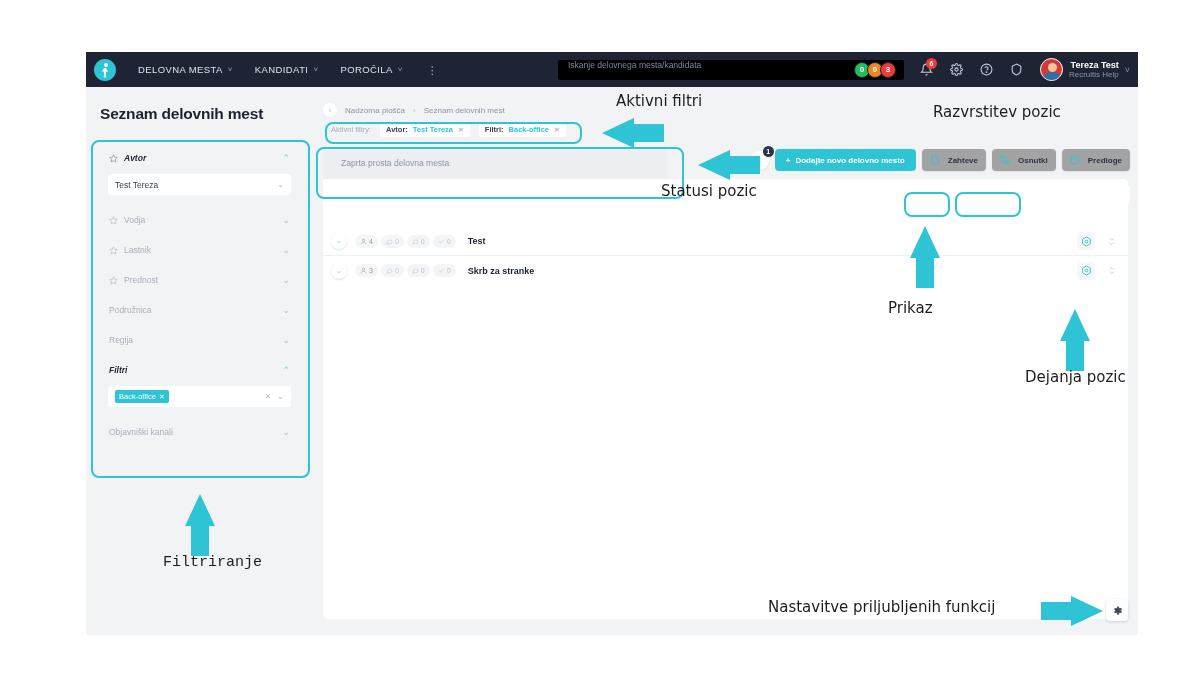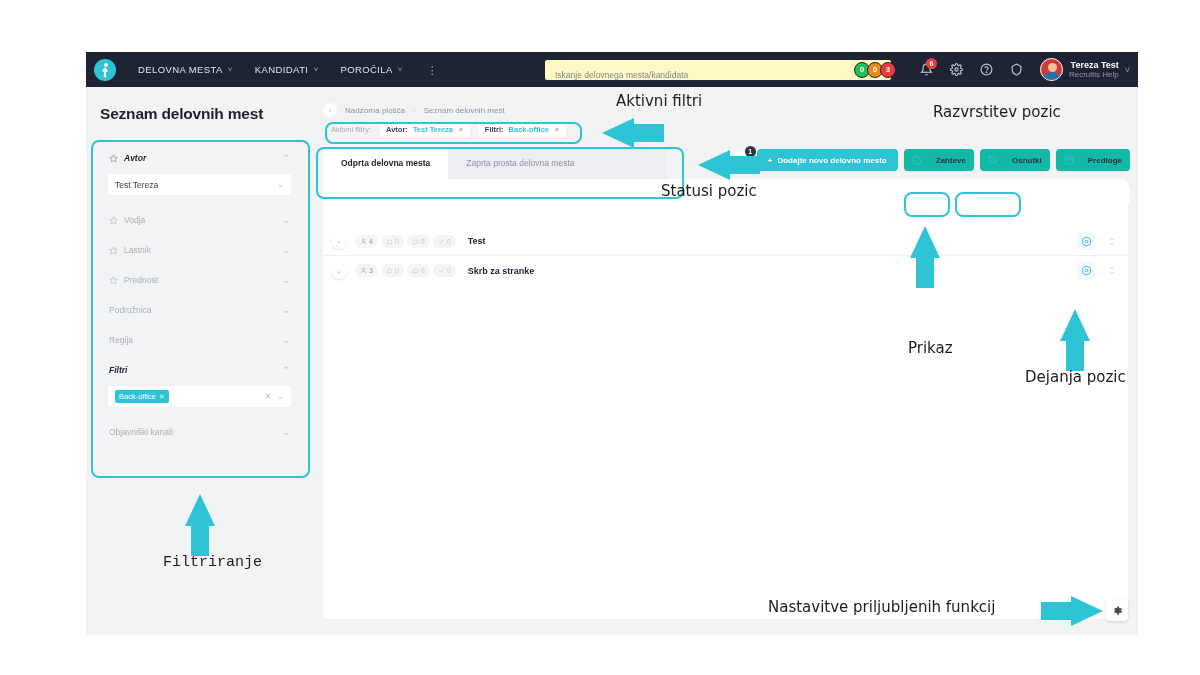--- a/index.html
+++ b/index.html
@@ -16,21 +16,21 @@
 
   
   .topnav { position: absolute; left: 0; top: 0; width: 1052px; height: 35px; background: #1e2433; display: flex; align-items: center; }
   .logo { width: 22px; height: 22px; border-radius: 50%; background: #2ec4d6; margin-left: 8px; position: relative; flex: none; }
   .logo::before { content: ""; position: absolute; left: 9.5px; top: 4px; width: 4px; height: 4px; border-radius: 50%; background: #fff; }
   .logo::after { content: ""; position: absolute; left: 8px; top: 9px; width: 6px; height: 10px; background: #fff;
     clip-path: polygon(40% 0, 60% 0, 100% 38%, 78% 45%, 66% 36%, 70% 100%, 52% 100%, 50% 62%, 46% 100%, 30% 100%, 34% 36%, 22% 45%, 0 38%); }
   .navitem { color: #dfe3ea; font-size: 9.5px; letter-spacing: .4px; margin-left: 22px; display: flex; align-items: center; gap: 5px; white-space: nowrap; }
   .navitem .cv { font-size: 8px; color: #9aa3b2; }
   .dots { margin-left: 24px; color: #b9c0cc; font-size: 11px; letter-spacing: 0; line-height: 6px; width: 10px; text-align: center; }
-  .searchbox { position: absolute; left: 459px; top: 8px; width: 346px; height: 20px; background: #fef9c3; border-radius: 2px; display: flex; align-items: flex-end; padding-left: 10px; }
+  .searchbox { position: absolute; left: 472px; top: 8px; width: 346px; height: 20px; background: #000000; border-radius: 2px; display: flex; align-items: flex-start; padding-left: 10px; }
   .searchbox span { color: #7d8697; font-size: 8.5px; }
 
   .navright { position: absolute; right: 8px; top: 0; height: 35px; display: flex; align-items: center; gap: 0; }
   .pillgrp { display: flex; align-items: center; margin-right: 16px; }
   .pillgrp .dot { width: 16px; height: 16px; border-radius: 50%; color: #fff; font-size: 8px; display: flex; align-items: center; justify-content: center; font-weight: bold; margin-left: -3px; border: 1.5px solid #1e2433; }
   .pillgrp .dot:first-child { margin-left: 0; }
   .ic { width: 30px; height: 35px; display: flex; align-items: center; justify-content: center; position: relative; }
   .ic svg { width: 13px; height: 13px; }
   .badge { position: absolute; top: 6px; right: 5px; width: 11px; height: 11px; background: #ec3b3b; border-radius: 50%; color: #fff; font-size: 7px; display: flex; align-items: center; justify-content: center; font-weight: bold; }
   .avatar { width: 23px; height: 23px; border-radius: 50%; background: #cf3b3b; margin-left: 8px; border: 1.5px solid #fff; position: relative; overflow: hidden; flex: none; }
@@ -71,21 +71,21 @@
   .af-pill .v { color: #2ec4d6; font-weight: bold; }
   .af-pill .x { color: #9aa2ae; font-size: 7px; }
 
   .tabsbar { position: absolute; left: 10px; top: 60px; width: 344px; height: 32px; background: #eceef1; border-radius: 5px 5px 0 0; display: flex; align-items: flex-end; }
   .tab { height: 32px; display: flex; align-items: center; justify-content: center; font-size: 8.5px; padding: 0 18px; color: #8d95a2; }
   .tab.active { background: #fff; color: #1b2230; font-weight: bold; border-radius: 5px 5px 0 0; }
 
   .panel { position: absolute; left: 10px; top: 92px; width: 805px; height: 440px; background: #fff; border-radius: 0 5px 5px 5px; }
 
   .actionsrow { position: absolute; right: 8px; top: 60px; height: 26px; display: flex; align-items: center; gap: 6px; }
-  .chipbtn { height: 22px; background: #14b8a6; border-radius: 4px; display: flex; align-items: center; gap: 14px; padding: 0 8px; font-size: 8px; color: #2c3443; font-weight: bold; box-shadow: 0 1px 2px rgba(20,30,50,.08); }
+  .chipbtn { height: 22px; background: #a3a3a3; border-radius: 4px; display: flex; align-items: center; gap: 8px; padding: 0 8px; font-size: 8px; color: #2c3443; font-weight: bold; box-shadow: 0 1px 2px rgba(20,30,50,.08); }
   .chipbtn svg { width: 10px; height: 10px; }
   .primarybtn { height: 22px; background: #2ec4d6; border-radius: 4px; color: #fff; font-size: 8px; font-weight: bold; display: flex; align-items: center; gap: 5px; padding: 0 11px; }
   .circlebtn { width: 19px; height: 19px; border-radius: 50%; background: #fff; display: flex; align-items: center; justify-content: center; color: #6fd3e0; font-size: 8px; position: relative; box-shadow: 0 1px 2px rgba(20,30,50,.1); }
   .cbadge { position: absolute; top: -5px; right: -5px; width: 11px; height: 11px; border-radius: 50%; background: #2c3443; color: #fff; font-size: 7px; display: flex; align-items: center; justify-content: center; font-weight: bold; }
 
   .toolsrow { position: absolute; right: 8px; top: 97px; height: 22px; display: flex; align-items: center; gap: 7px; }
   .segbox { height: 20px; background: #fff; border-radius: 4px; display: flex; align-items: center; padding: 2px; gap: 2px; }
   .segitem { height: 16px; min-width: 18px; border-radius: 3px; display: flex; align-items: center; justify-content: center; font-size: 7.5px; color: #aeb5c0; padding: 0 5px; }
   .segitem.on { background: #fff; color: #2ec4d6; font-weight: bold; box-shadow: 0 1px 2px rgba(20,30,50,.14); }
   .segitem.on.icon { box-shadow: 0 1px 2px rgba(20,30,50,.14); }
@@ -291,21 +291,20 @@
           <span class="x">✕</span>
         </span>
         <span class="af-pill">
           <span class="k">Filtri:</span>
           <span class="v">Back-office</span>
           <span class="x">✕</span>
         </span>
       </div>
 
       <div class="tabsbar">
-        <div class="tab active">Odprta delovna mesta</div>
         <div class="tab">Zaprta prosta delovna mesta</div>
       </div>
 
       <div class="actionsrow">
         <div class="circlebtn">
           ⌄<span class="cbadge">1</span>
         </div>
         <div class="primarybtn">
           <span>+</span>
           <span>Dodajte novo delovno mesto</span>
@@ -488,18 +487,18 @@
   <svg class="arrow" style="left:183px; top:490px; width:34px; height:68px;" viewBox="0 0 34 68">
       <path d="M8 66V36H2L17 4l15 32h-6v30z" fill="#2ec4d6"></path>
     </svg>
   <svg class="arrow" style="left:1039px; top:594px; width:68px; height:34px;" viewBox="0 0 68 34">
       <path d="M2 8h30V2l32 15-32 15v-6H2z" fill="#2ec4d6"></path>
     </svg>
 
   <div class="anno" style="left:589px; top:92px;margin-left:27px;">Aktivni filtri</div>
   <div class="anno" style="left:933px; top:103px;">Razvrstitev pozic</div>
   <div class="anno" style="left:661px; top:182px;">Statusi pozic</div>
-  <div class="anno" style="left:908px; top:299px;margin-top:40px;">Prikaz</div>
+  <div class="anno" style="left:888px; top:299px;">Prikaz</div>
   <div class="anno" style="left:1025px; top:368px;">Dejanja pozic</div>
   <div class="anno" style="left:163px; top:554px;font-family:Liberation Mono, monospace;">Filtriranje</div>
   <div class="anno" style="left:768px; top:598px;">Nastavitve priljubljenih funkcij</div>
 
 </div>
 
 </body></html>

